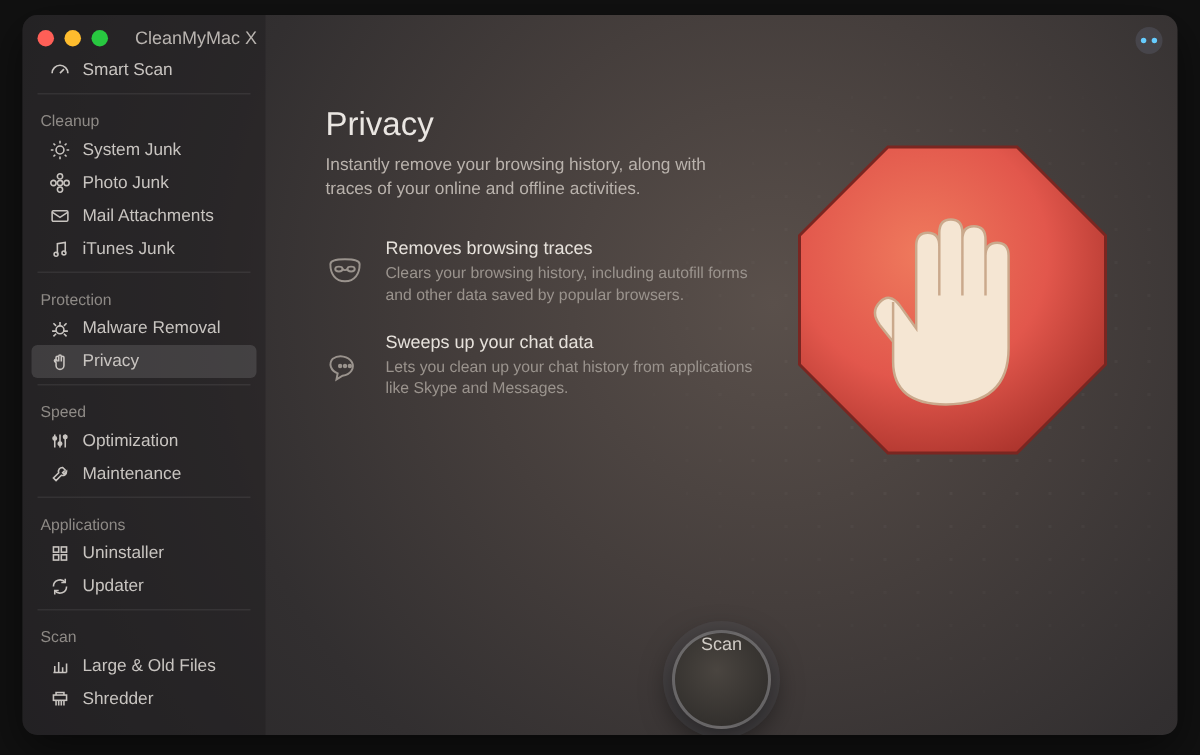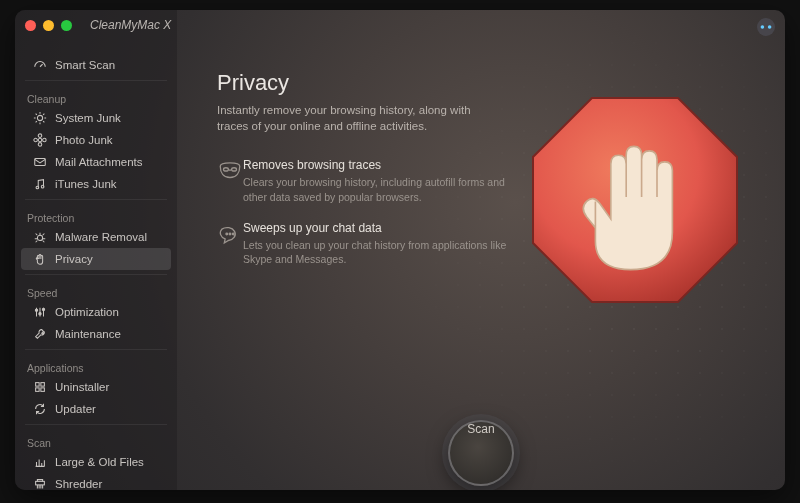--- a/index.html
+++ b/index.html
@@ -16,31 +16,31 @@
   }
   .titlebar {
     position: absolute; top: 0; left: 0; right: 0; height: 30px;
     display: flex; align-items: center;
     padding: 0 10px;
     z-index: 5;
   }
   .traffic { display: flex; gap: 7px; }
   .dot { width: 11px; height: 11px; border-radius: 50%; }
   .dot.red { background:#ff5f57; } .dot.yellow { background:#febc2e; } .dot.green { background:#28c840; }
-  .apptitle { margin-left: 18px; font-size: 12px; color: #b9b4b0; font-style: italic; }
+  .apptitle { margin-left: 18px; font-size: 12px; color: #b9b4b0; }
   .assistant-btn {
     position: absolute; right: 10px; top: 8px;
     width: 18px; height: 18px; border-radius: 50%;
     background: rgba(80,80,90,.6);
     display:flex; align-items:center; justify-content:center;
     color:#8bd; font-size:9px;
   }
   .sidebar {
     width: 162px; flex: 0 0 162px;
-    padding-top: 44px;
+    padding-top: 26px;
     background: rgba(30,28,30,.45);
     font-size: 11.5px;
     color: #c8c4c0;
     overflow: hidden;
   }
   .sidebar .item {
     display: flex; align-items: center;
     height: 22px;
     padding: 0 10px 0 12px;
     gap: 8px;
@@ -57,21 +57,21 @@
   .icon { width: 14px; height: 14px; display:inline-flex; align-items:center; justify-content:center; color:#c8c4c0; flex:0 0 14px;}
   .icon svg { width: 14px; height: 14px; }
   .main {
     position: relative;
     flex: 1;
     padding: 60px 30px 0 40px;
     color: #eae6e2;
   }
   .main h1 { font-size: 22px; font-weight: 500; margin-bottom: 6px; }
   .main .sub { font-size: 11.5px; color: #b9b2ac; line-height: 1.4; max-width: 270px; margin-bottom: 24px;}
-  .feature { display:flex; margin-bottom: 16px; max-width: 300px;}
+  .feature { display:flex; gap: 14px; margin-bottom: 16px; max-width: 300px; align-items: center;}
   .feature .ficon { width: 26px; height: 26px; flex:0 0 26px; color:#9a938d; }
   .feature .ficon svg { width:26px; height:26px; }
   .feature .ftitle { font-size: 12px; font-weight:500; color:#e6e1db; margin-bottom:3px;}
   .feature .fdesc { font-size: 10.5px; color:#9a938d; line-height:1.4;}
   .bigicon {
     position:absolute; right: 30px; top: 70px;
   }
   .scan-btn {
     position:absolute; left:50%; transform:translateX(-50%);
     bottom: 4px;

